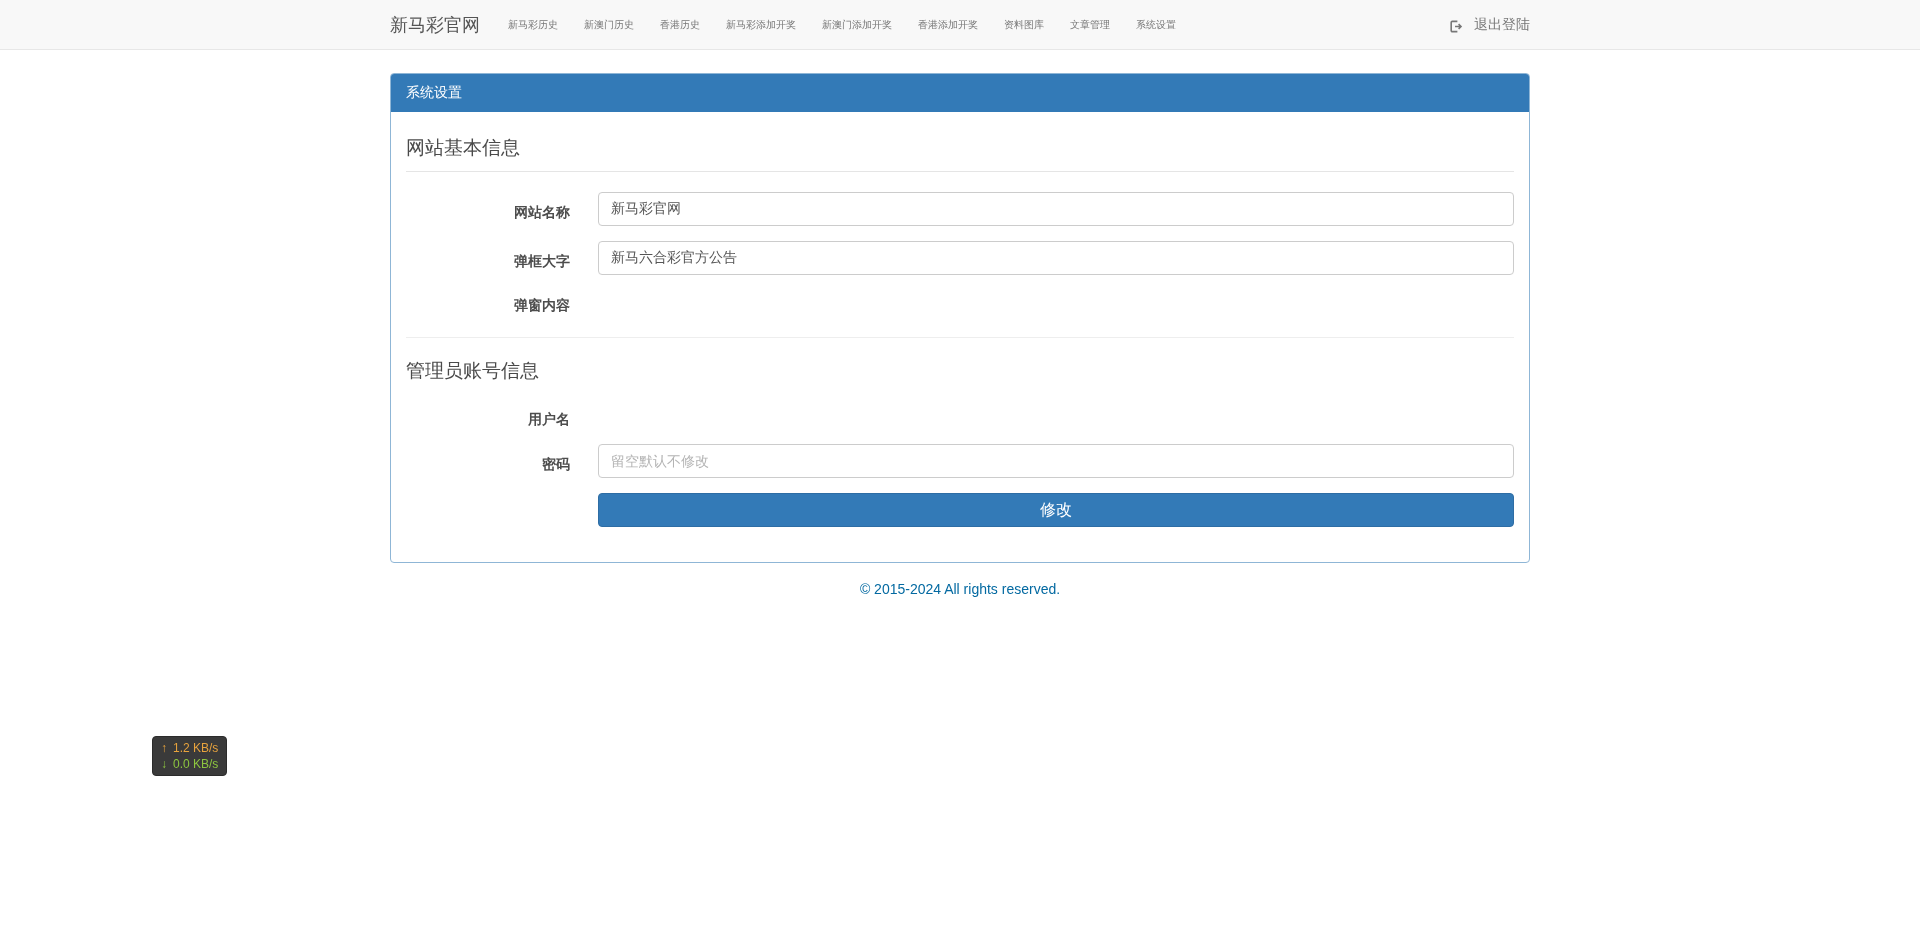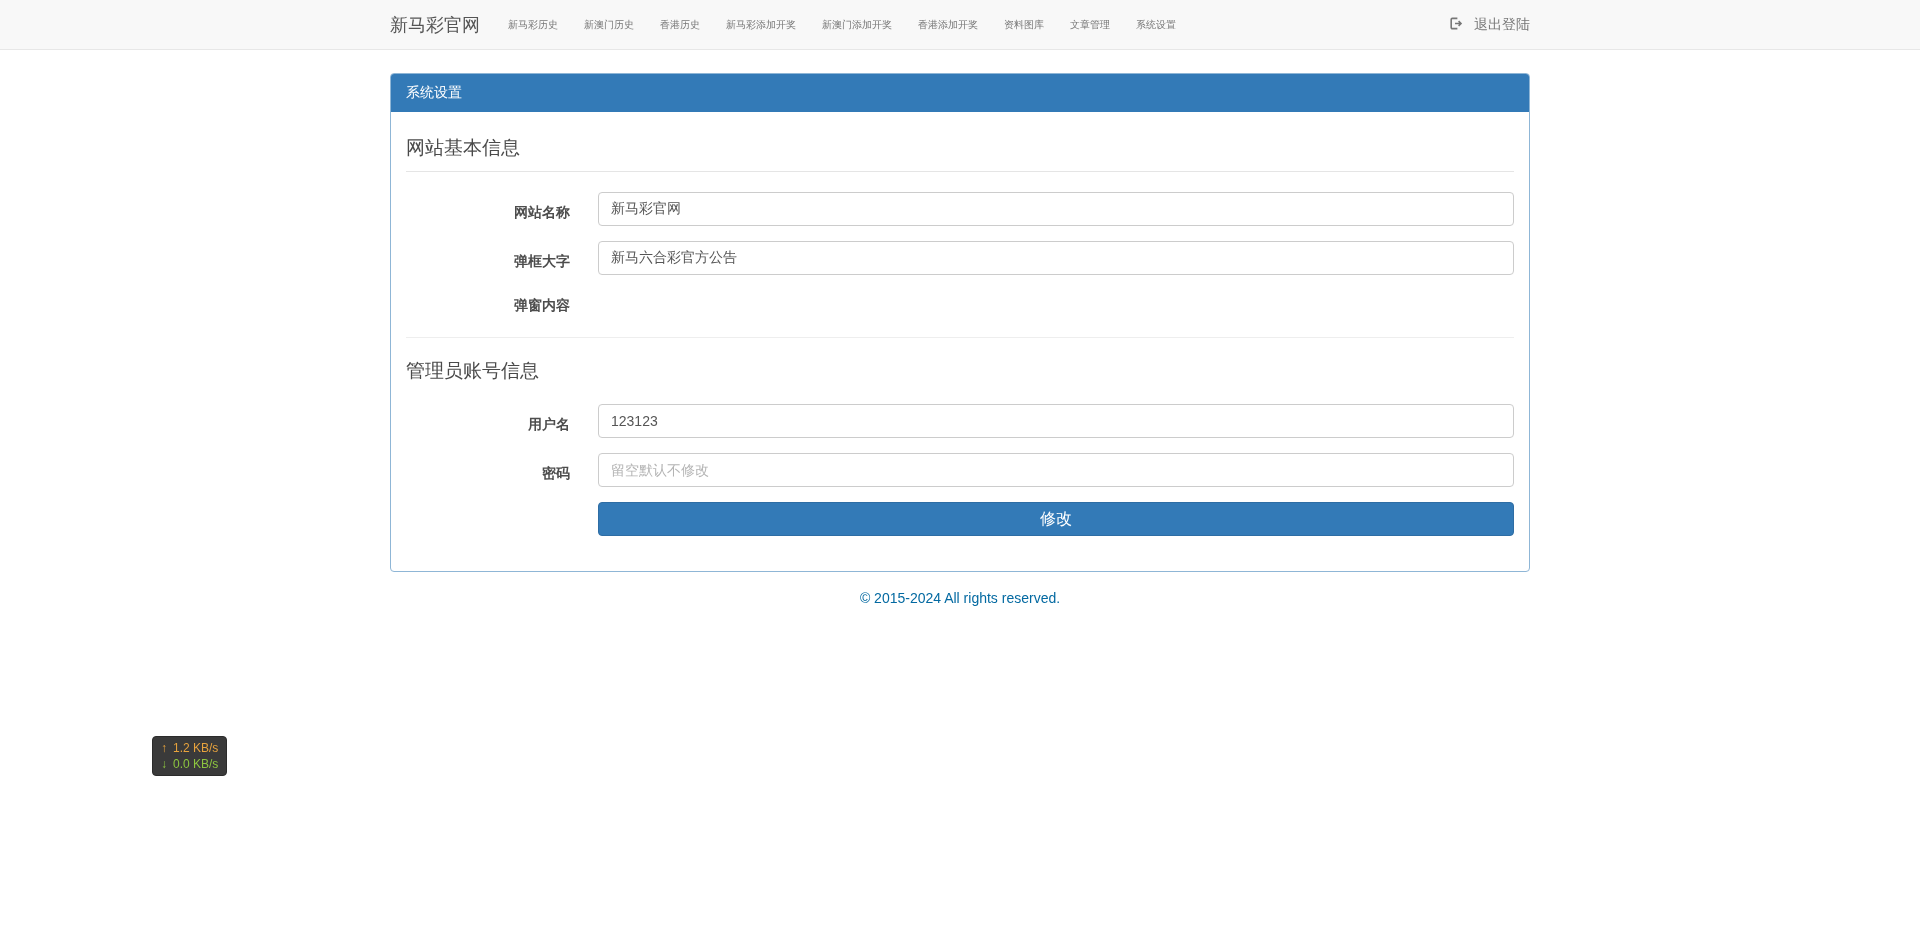--- a/index.html
+++ b/index.html
@@ -5,21 +5,21 @@
   * { margin:0; padding:0; box-sizing:border-box; }
   html,body { width:1920px; height:930px; background:#fff;
     font-family:"Liberation Sans","DejaVu Sans",sans-serif; font-size:14px; color:#333; }
 
   
   .navbar { height:50px; background:#f8f8f8; border-bottom:1px solid #e7e7e7; }
   .container { width:1170px; margin:0 auto; padding:0 15px; }
   .nav-inner { display:flex; align-items:center; height:50px; }
   .brand { font-size:18px; color:#555; padding-right:15px; line-height:50px; text-decoration:none; cursor:pointer; }
   .nav-link { font-size:10px; color:#777; padding:0 13px; line-height:50px; text-decoration:none; cursor:pointer; display:inline-block; }
-  .logout { margin-left:auto; display:flex; align-items:flex-start; gap:11px; color:#777; cursor:pointer; }
+  .logout { margin-left:auto; display:flex; align-items:flex-end; gap:11px; color:#777; cursor:pointer; }
   .logout svg { display:block; }
 
   
   .panel { margin-top:23px; border:1px solid #8fb6d6; border-radius:4px; background:#fff; }
   .panel-heading { background:#337ab7; color:#fff; padding:10px 15px; font-size:14px;
     border-radius:3px 3px 0 0; }
   .panel-body { padding:15px 15px 20px; }
 
   .section-title { font-size:19px; font-weight:400; color:#4a4a4a; margin:8px 0 20px; }
   .section-title.underlined { padding-bottom:10px; border-bottom:1px solid #e5e5e5; }
@@ -101,23 +101,20 @@
       <div class="form-row">
         <label class="form-label">弹窗内容</label>
       </div>
 
       <hr class="divider">
 
       <h4 class="section-title">管理员账号信息</h4>
 
       <div class="form-row">
         <label class="form-label">用户名</label>
-        <div class="form-field">
-          <input class="form-control" type="text" value="123123" style="">
-        </div>
       </div>
 
       <div class="form-row">
         <label class="form-label">密码</label>
         <div class="form-field">
           <input class="form-control" type="text" placeholder="留空默认不修改" style="">
         </div>
       </div>
 
       <div class="form-row">

